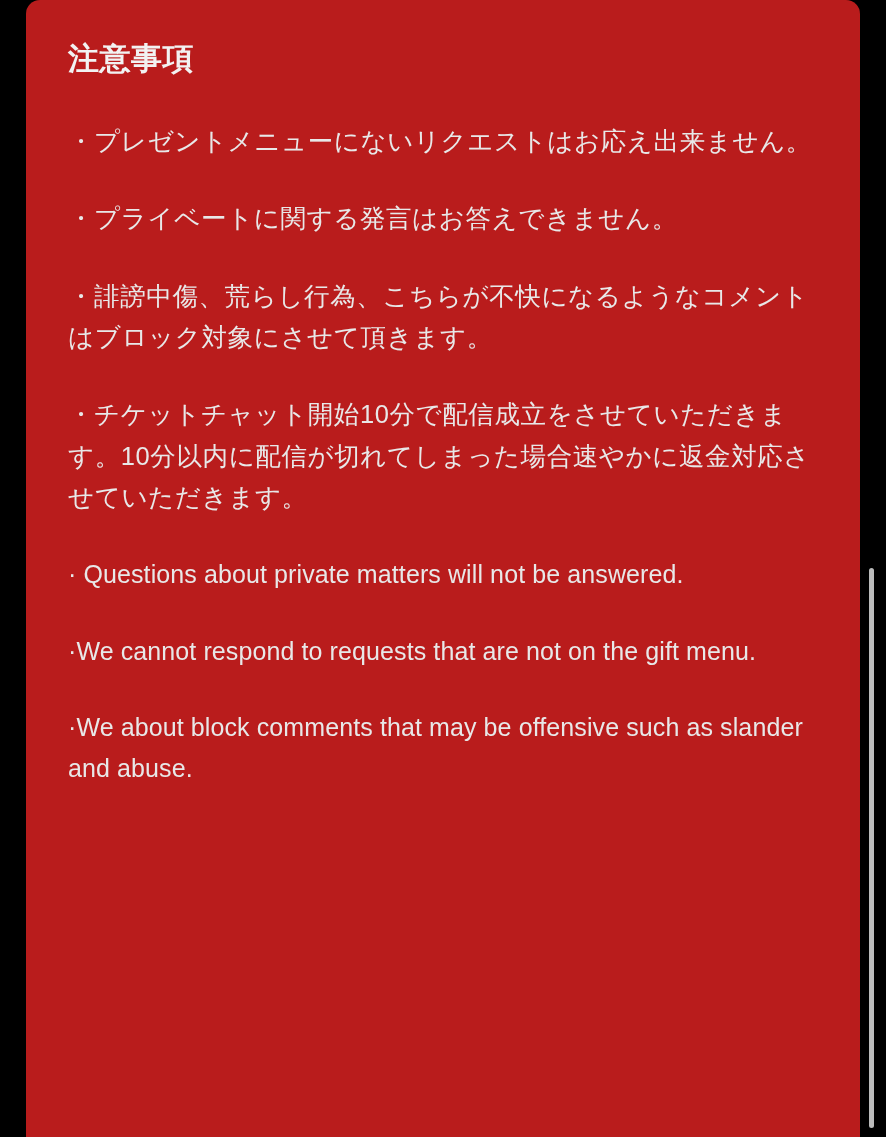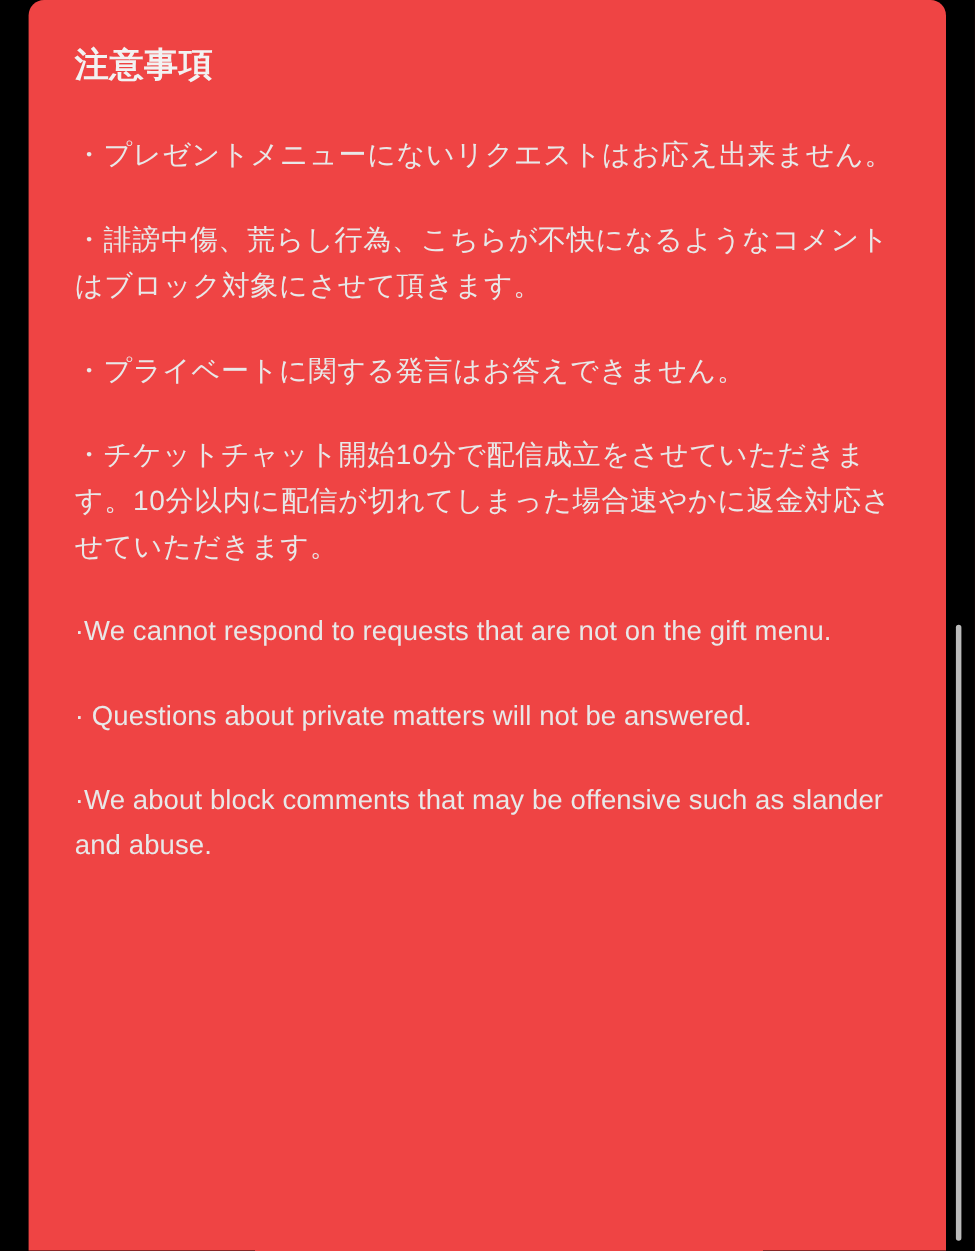--- a/index.html
+++ b/index.html
@@ -21,21 +21,21 @@
     background: #000000;
   }
 
   
   #panel {
     position: absolute;
     left: 26px;
     top: 0;
     width: 834px;
     height: 1137px;
-    background: #ef4444;
+    background: #b91c1c;
     border-radius: 14px 14px 0 0;
     box-sizing: border-box;
     padding: 40px 28px 0 42px;
     overflow: hidden;
   }
 
   #panel-title {
     font-size: 31px;
     font-weight: bold;
     color: #f2f2f2;
@@ -99,26 +99,26 @@
 <div id="screen">
 
   <div class="gutter" id="gutter-left"></div>
   <div class="gutter" id="gutter-right"></div>
 
   <div id="panel">
 
     <h1 id="panel-title">注意事項</h1>
 
     <p class="para jp">・プレゼントメニューにないリクエストはお応え出来ません。</p>
+    <p class="para jp">・プライベートに関する発言はお答えできません。</p>
     <p class="para jp">・誹謗中傷、荒らし行為、こちらが不快になるようなコメントはブロック対象にさせて頂きます。</p>
-    <p class="para jp">・プライベートに関する発言はお答えできません。</p>
     <p class="para jp">・チケットチャット開始10分で配信成立をさせていただきます。10分以内に配信が切れてしまった場合速やかに返金対応させていただきます。</p>
 
+    <p class="para en">· Questions about private matters will not be answered.</p>
     <p class="para en">·We cannot respond to requests that are not on the gift menu.</p>
-    <p class="para en">· Questions about private matters will not be answered.</p>
     <p class="para en">·We about block comments that may be offensive such as slander and abuse.</p>
 
   </div>
 
   <div id="scrollbar-track">
     <div id="scrollbar-thumb"></div>
   </div>
 
 </div>
 

